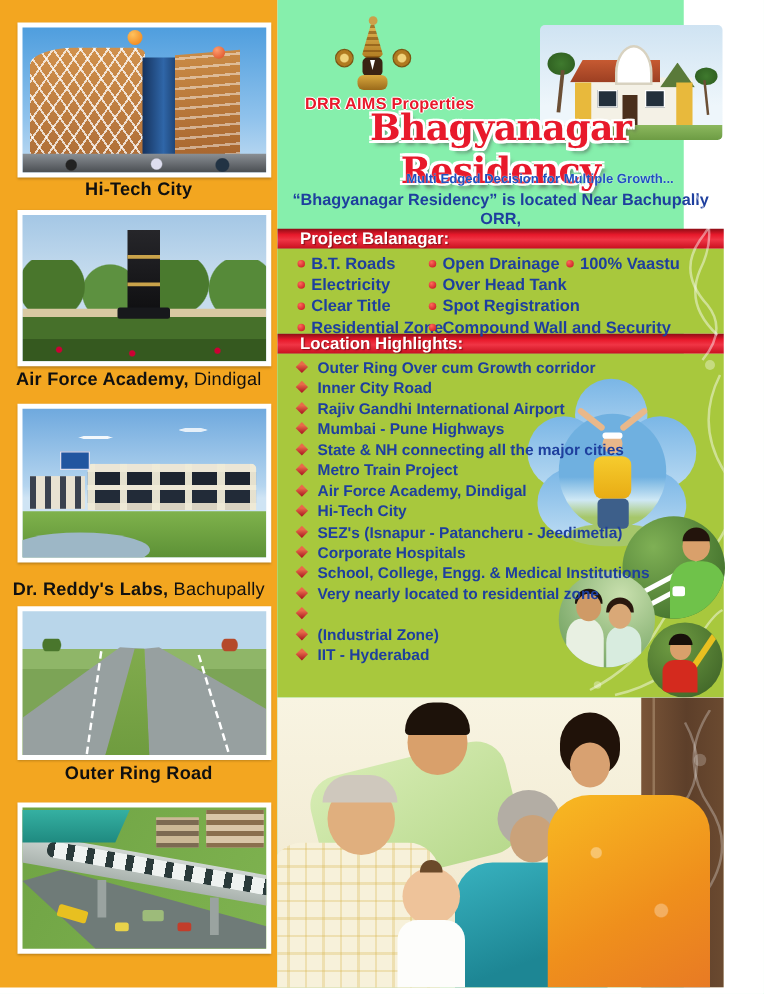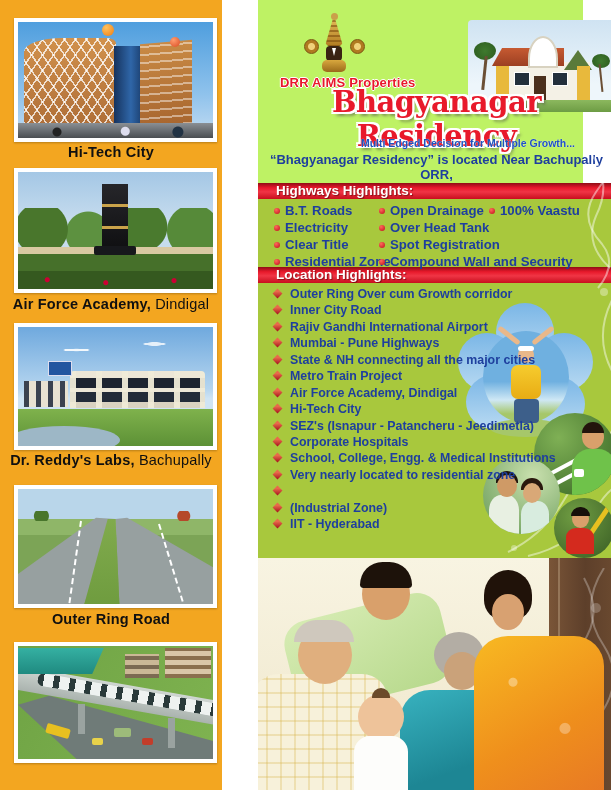--- a/index.html
+++ b/index.html
@@ -92,21 +92,21 @@
   .s5 .bg2{right:54px;top:8px;width:34px;height:24px;
       background:repeating-linear-gradient(0deg,#7c6a52 0 4px,#cbb896 4px 9px),#cbb896;}
   .s5 .v1{left:28px;top:80px;width:24px;height:10px;background:#e8c020;border-radius:2px;transform:rotate(16deg);}
   .s5 .v2{left:74px;top:92px;width:11px;height:7px;background:#e8d24a;border-radius:2px;}
   .s5 .v3{left:96px;top:82px;width:17px;height:9px;background:#9dbb7a;border-radius:2px;}
   .s5 .v4{left:124px;top:92px;width:11px;height:7px;background:#c23d2a;border-radius:2px;}
   .s5 .p1{left:60px;top:58px;width:7px;height:30px;background:#9aa3a0;}
   .s5 .p2{left:150px;top:72px;width:7px;height:30px;background:#9aa3a0;}
 
   
-  #main{position:absolute;left:222px;top:0;width:325px;height:790px;background:#bef264;margin-left:36px;}
+  #main{position:absolute;left:222px;top:0;width:325px;height:790px;background:#86efac;}
   #panel-project{left:0;top:199px;width:357px;height:68px;background:#a8c83d;}
   #panel-location{left:0;top:283px;width:357px;height:275px;background:#a8c83d;}
   .redbar{left:0;width:357px;height:16px;
       background:linear-gradient(180deg,#8f0d16 0,#e8192b 30%,#f03545 55%,#c80f1e 100%);
       color:#fff;font-weight:bold;font-size:13.5px;line-height:16px;padding-left:0;}
   .redbar span{padding-left:18px;text-shadow:1px 1px 1px rgba(80,0,0,.6);}
   #bar-project{top:183px;} #bar-location{top:267px;}
 
   
   #logo{left:46px;top:15px;width:60px;height:60px;}
@@ -285,21 +285,21 @@
     <div class="photo-frame" style="top:323px;">
       <div class="scene s3">
         <div class="cl"></div>
         <div class="bd"></div>
         <div class="wg"></div>
         <div class="sg"></div>
         <div class="lw"></div>
         <div class="pd"></div>
       </div>
     </div>
-    <div class="caption" style="top:452px;"><span class="b">Dr. Reddy's Labs,</span><span> Bachupally</span></div>
+    <div class="caption" style="top:464px;"><span class="b">Dr. Reddy's Labs,</span><span> Bachupally</span></div>
 
     <div class="photo-frame" style="top:485px;">
       <div class="scene s4">
         <div class="hz"></div>
         <div class="rl"></div>
         <div class="rr"></div>
         <div class="md"></div>
         <div class="d1"></div>
         <div class="d2"></div>
       </div>
@@ -373,21 +373,21 @@
       <div class="grass"></div>
     </div>
 
     <div class="abs" id="title">Bhagyanagar Residency</div>
     <div class="abs" id="tagline">Multi Edged Decision for Multiple Growth...</div>
     <div class="abs" id="loctext">
       <div>“Bhagyanagar Residency” is located Near Bachupally ORR,</div>
       <div>at Kishtayapally Village, Jinnaram Mandal, Medak Dist.</div>
     </div>
 
-    <div class="abs redbar" id="bar-project"><span>Highways Highlights:</span></div>
+    <div class="abs redbar" id="bar-project"><span>Project Balanagar:</span></div>
     <div class="abs" id="panel-project"></div>
     <div class="abs pcol" id="pcol1">
       <div>B.T. Roads</div>
       <div>Electricity</div>
       <div>Clear Title</div>
       <div>Residential Zone</div>
     </div>
     <div class="abs pcol" id="pcol2">
       <div>Open Drainage</div>
       <div>Over Head Tank</div>

